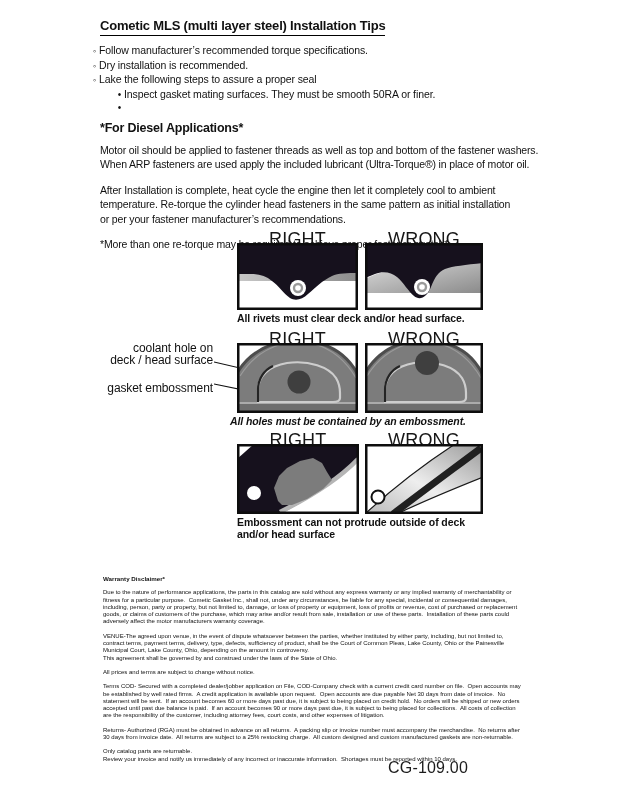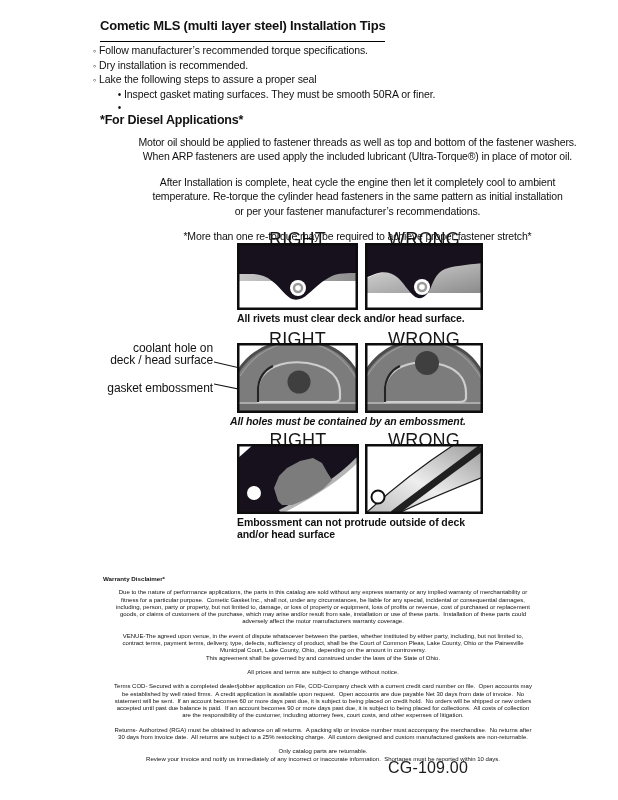--- a/index.html
+++ b/index.html
@@ -1,28 +1,28 @@
 <!DOCTYPE html>
 <html><head>
 <meta charset="utf-8">
 <style>
   html,body{margin:0;padding:0;background:#fff;}
   body{width:618px;height:800px;position:relative;overflow:hidden;
        font-family:"Liberation Sans",sans-serif;color:#111;}
   .abs{position:absolute;}
   .title{font-size:13px;font-weight:bold;border-bottom:1.6px solid #000;
-         padding-bottom:8px;margin:0;display:inline-block;letter-spacing:-0.2px;}
+         padding-bottom:2px;margin:0;display:inline-block;letter-spacing:-0.2px;}
   .bullets{font-size:10.5px;line-height:13.6px;letter-spacing:-0.1px;}
   .b{display:flex;align-items:baseline;}
   .b .g{width:9px;text-align:center;flex:0 0 9px;font-size:9px;}
   .b.l2{padding-left:25px;}
   .b.l2 .g{font-size:10px;}
-  .diesel h2{font-size:12.5px;font-weight:bold;margin:0 0 8px 0;letter-spacing:-0.2px;}
+  .diesel h2{font-size:12.5px;font-weight:bold;margin:8px 0 8px 0;letter-spacing:-0.2px;}
   .diesel p{margin:0 0 11px 0;font-size:10.5px;line-height:14.4px;letter-spacing:-0.15px;}
-  .pre{white-space:pre;text-align:center;}
+  .pre{white-space:pre;}
   .preline{white-space:pre-line;}
   .dg-head{font-size:18px;text-align:center;letter-spacing:0.2px;color:#161616;}
   .dg-cap{font-size:10.5px;font-weight:bold;letter-spacing:-0.1px;line-height:11.5px;}
   .dg-label{font-size:12px;line-height:11.5px;text-align:right;letter-spacing:-0.1px;}
   .disc{font-size:6px;line-height:7.3px;letter-spacing:0;}
   .disc h3{font-size:6.2px;font-weight:bold;margin:0 0 7px 0;}
   .disc p{margin:0 0 7px 0;}
   .footer{font-size:16px;letter-spacing:0.2px;color:#1c1c1c;}
   svg{display:block;}
 </style>

